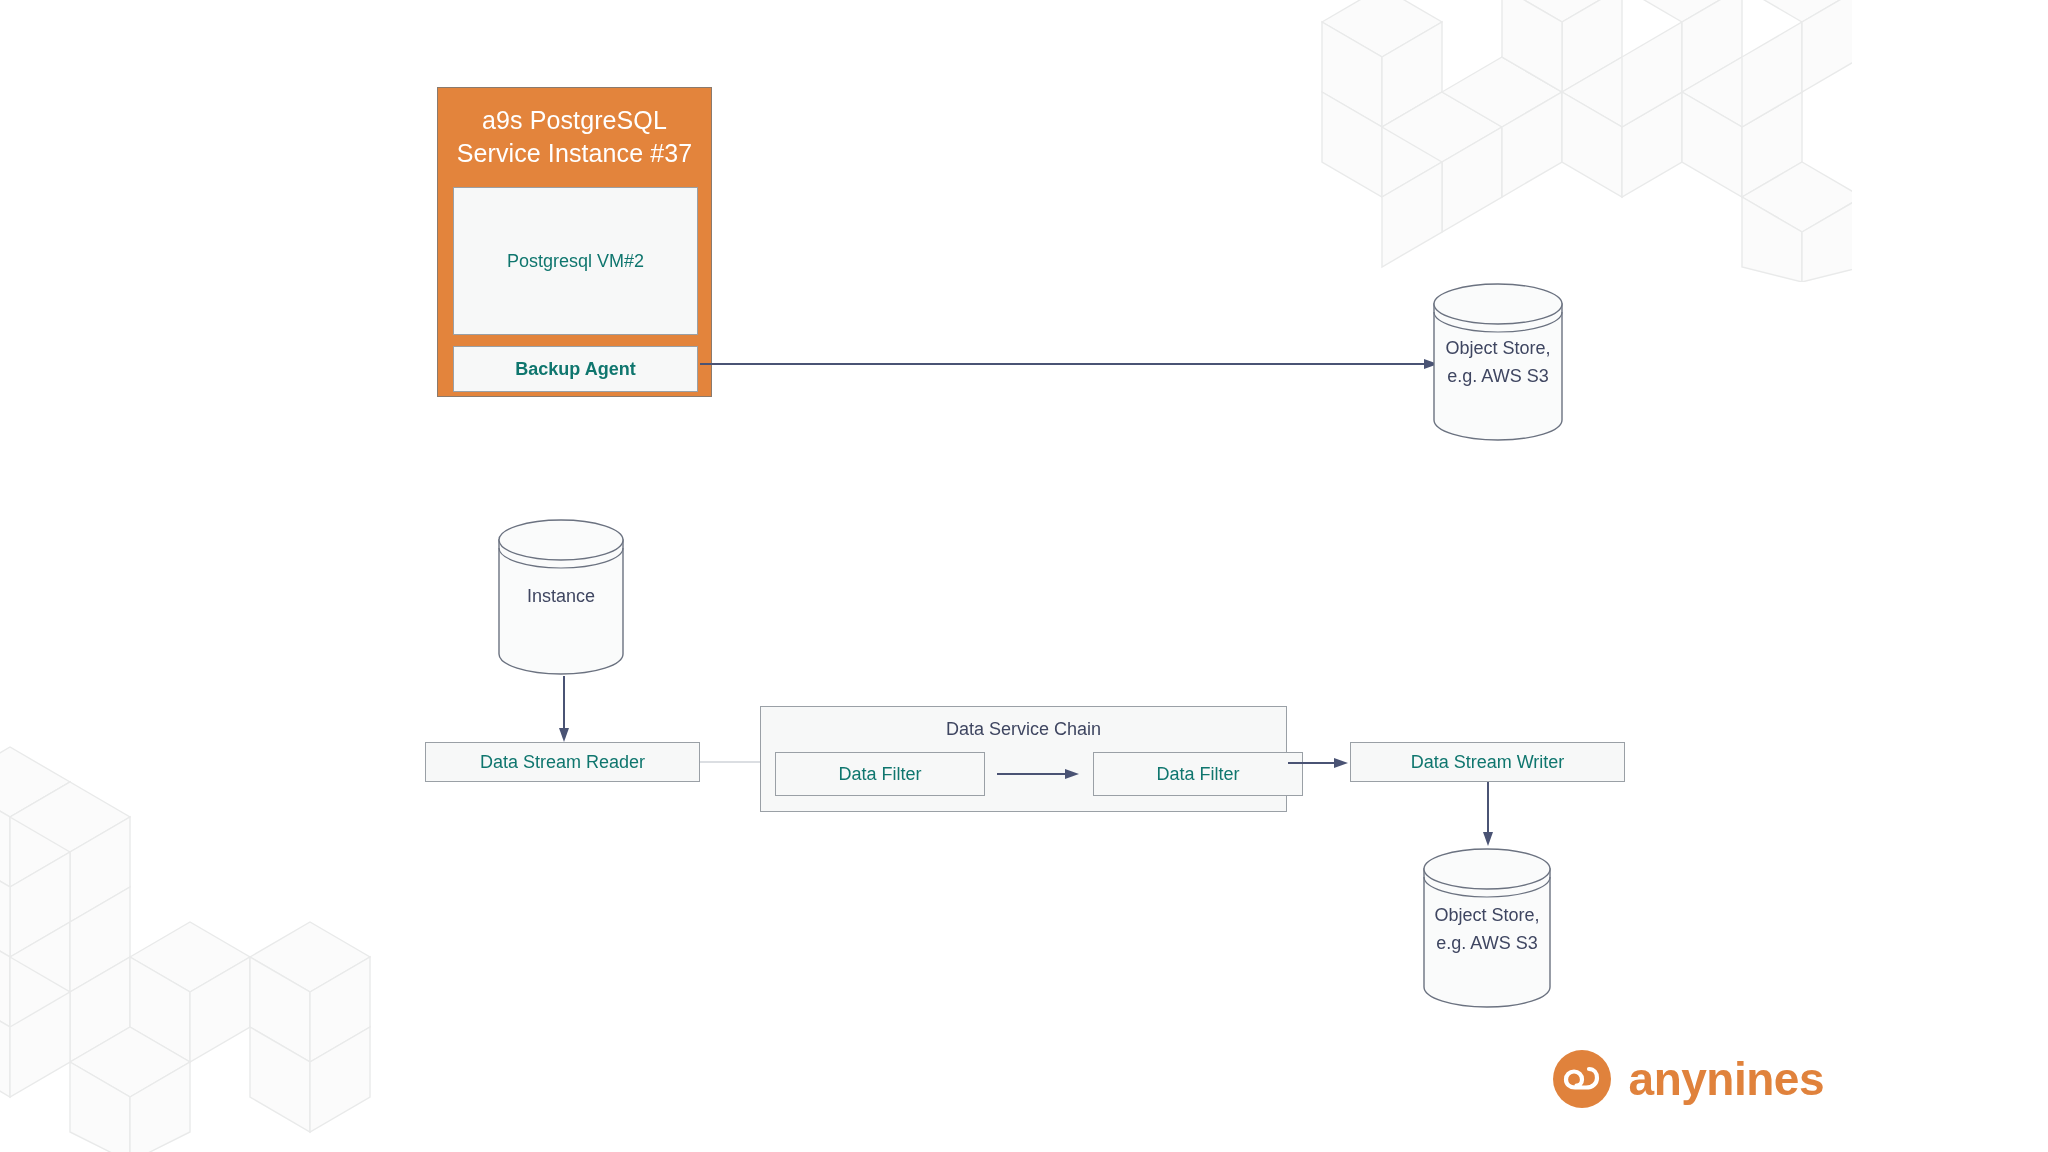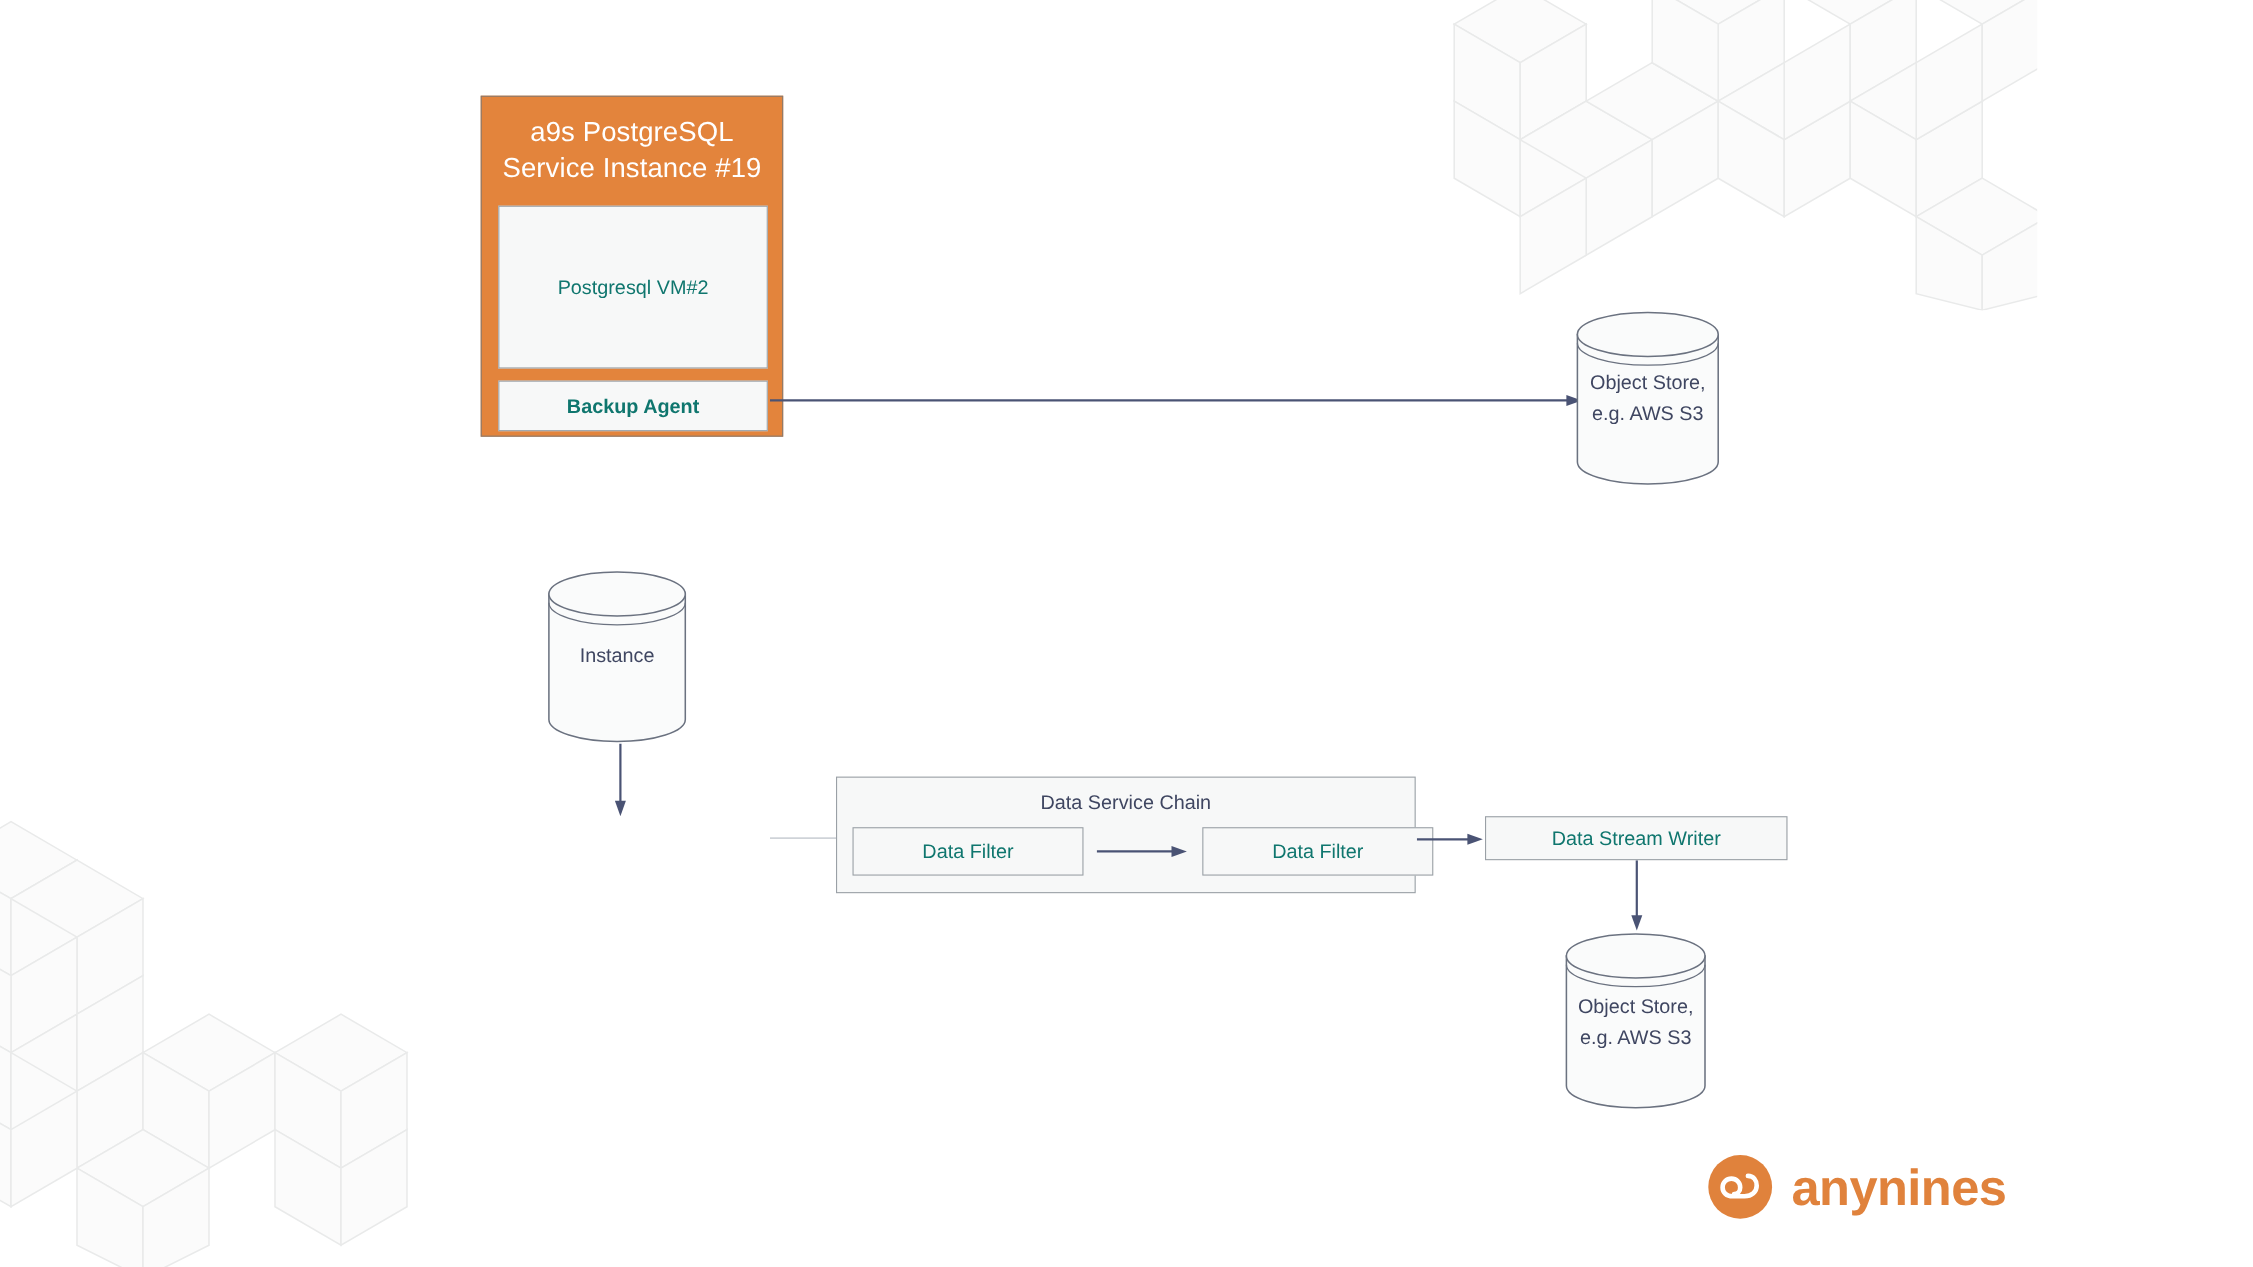--- a/index.html
+++ b/index.html
@@ -238,21 +238,21 @@
       <g>
         <polygon points="-20,270 40,305 40,375 -20,340"></polygon>
         <polygon points="40,305 100,270 100,340 40,375"></polygon>
       </g>
     </g>
   </svg>
 
   <div class="node orange-container" style="left:437px; top:87px; width:275px; height:310px;">
     <div class="orange-title">
       <div>a9s PostgreSQL</div>
-      <div>Service Instance #19</div>
+      <div>Service Instance #37</div>
     </div>
     <div class="plain-box" style="position:absolute; left:15px; top:99px; width:245px; height:148px;">
       <span>Postgresql VM#2</span>
     </div>
     <div class="plain-box" style="position:absolute; left:15px; top:258px; width:245px; height:46px;font-weight:bold;">
       <span>Backup Agent</span>
     </div>
   </div>
 
   <svg class="connector" style="left:700px; top:352px; width:740px; height:24px;" viewBox="0 0 740 24" xmlns="http://www.w3.org/2000/svg">
@@ -279,20 +279,23 @@
       <path d="M2,30 A62,20 0 0 0 126,30" fill="none" stroke="#6b7280" stroke-width="1.2"></path>
     </svg>
     <div class="cyl-label" style="top:64px;">Instance</div>
   </div>
 
   <svg class="connector" style="left:552px; top:676px; width:24px; height:68px;" viewBox="0 0 24 68" xmlns="http://www.w3.org/2000/svg">
     <line x1="12" y1="0" x2="12" y2="54" stroke="#4a5374" stroke-width="2"></line>
     <polygon points="12,66 7,52 17,52" fill="#4a5374"></polygon>
   </svg>
 
+  <div class="node plain-box" style="left:425px; top:742px; width:275px; height:40px;">
+    <span>Data Stream Reader</span>
+  </div>
 
   <svg class="connector" style="left:700px; top:754px; width:62px; height:16px;" viewBox="0 0 62 16" xmlns="http://www.w3.org/2000/svg">
     <line x1="0" y1="8" x2="62" y2="8" stroke="#cfd3d8" stroke-width="1.6"></line>
   </svg>
 
   <div class="node chain-box" style="left:760px; top:706px; width:527px; height:106px;">
     <div class="chain-title">Data Service Chain</div>
     <div class="plain-box" style="position:absolute; left:14px; top:45px; width:210px; height:44px;">
       <span>Data Filter</span>
     </div>

